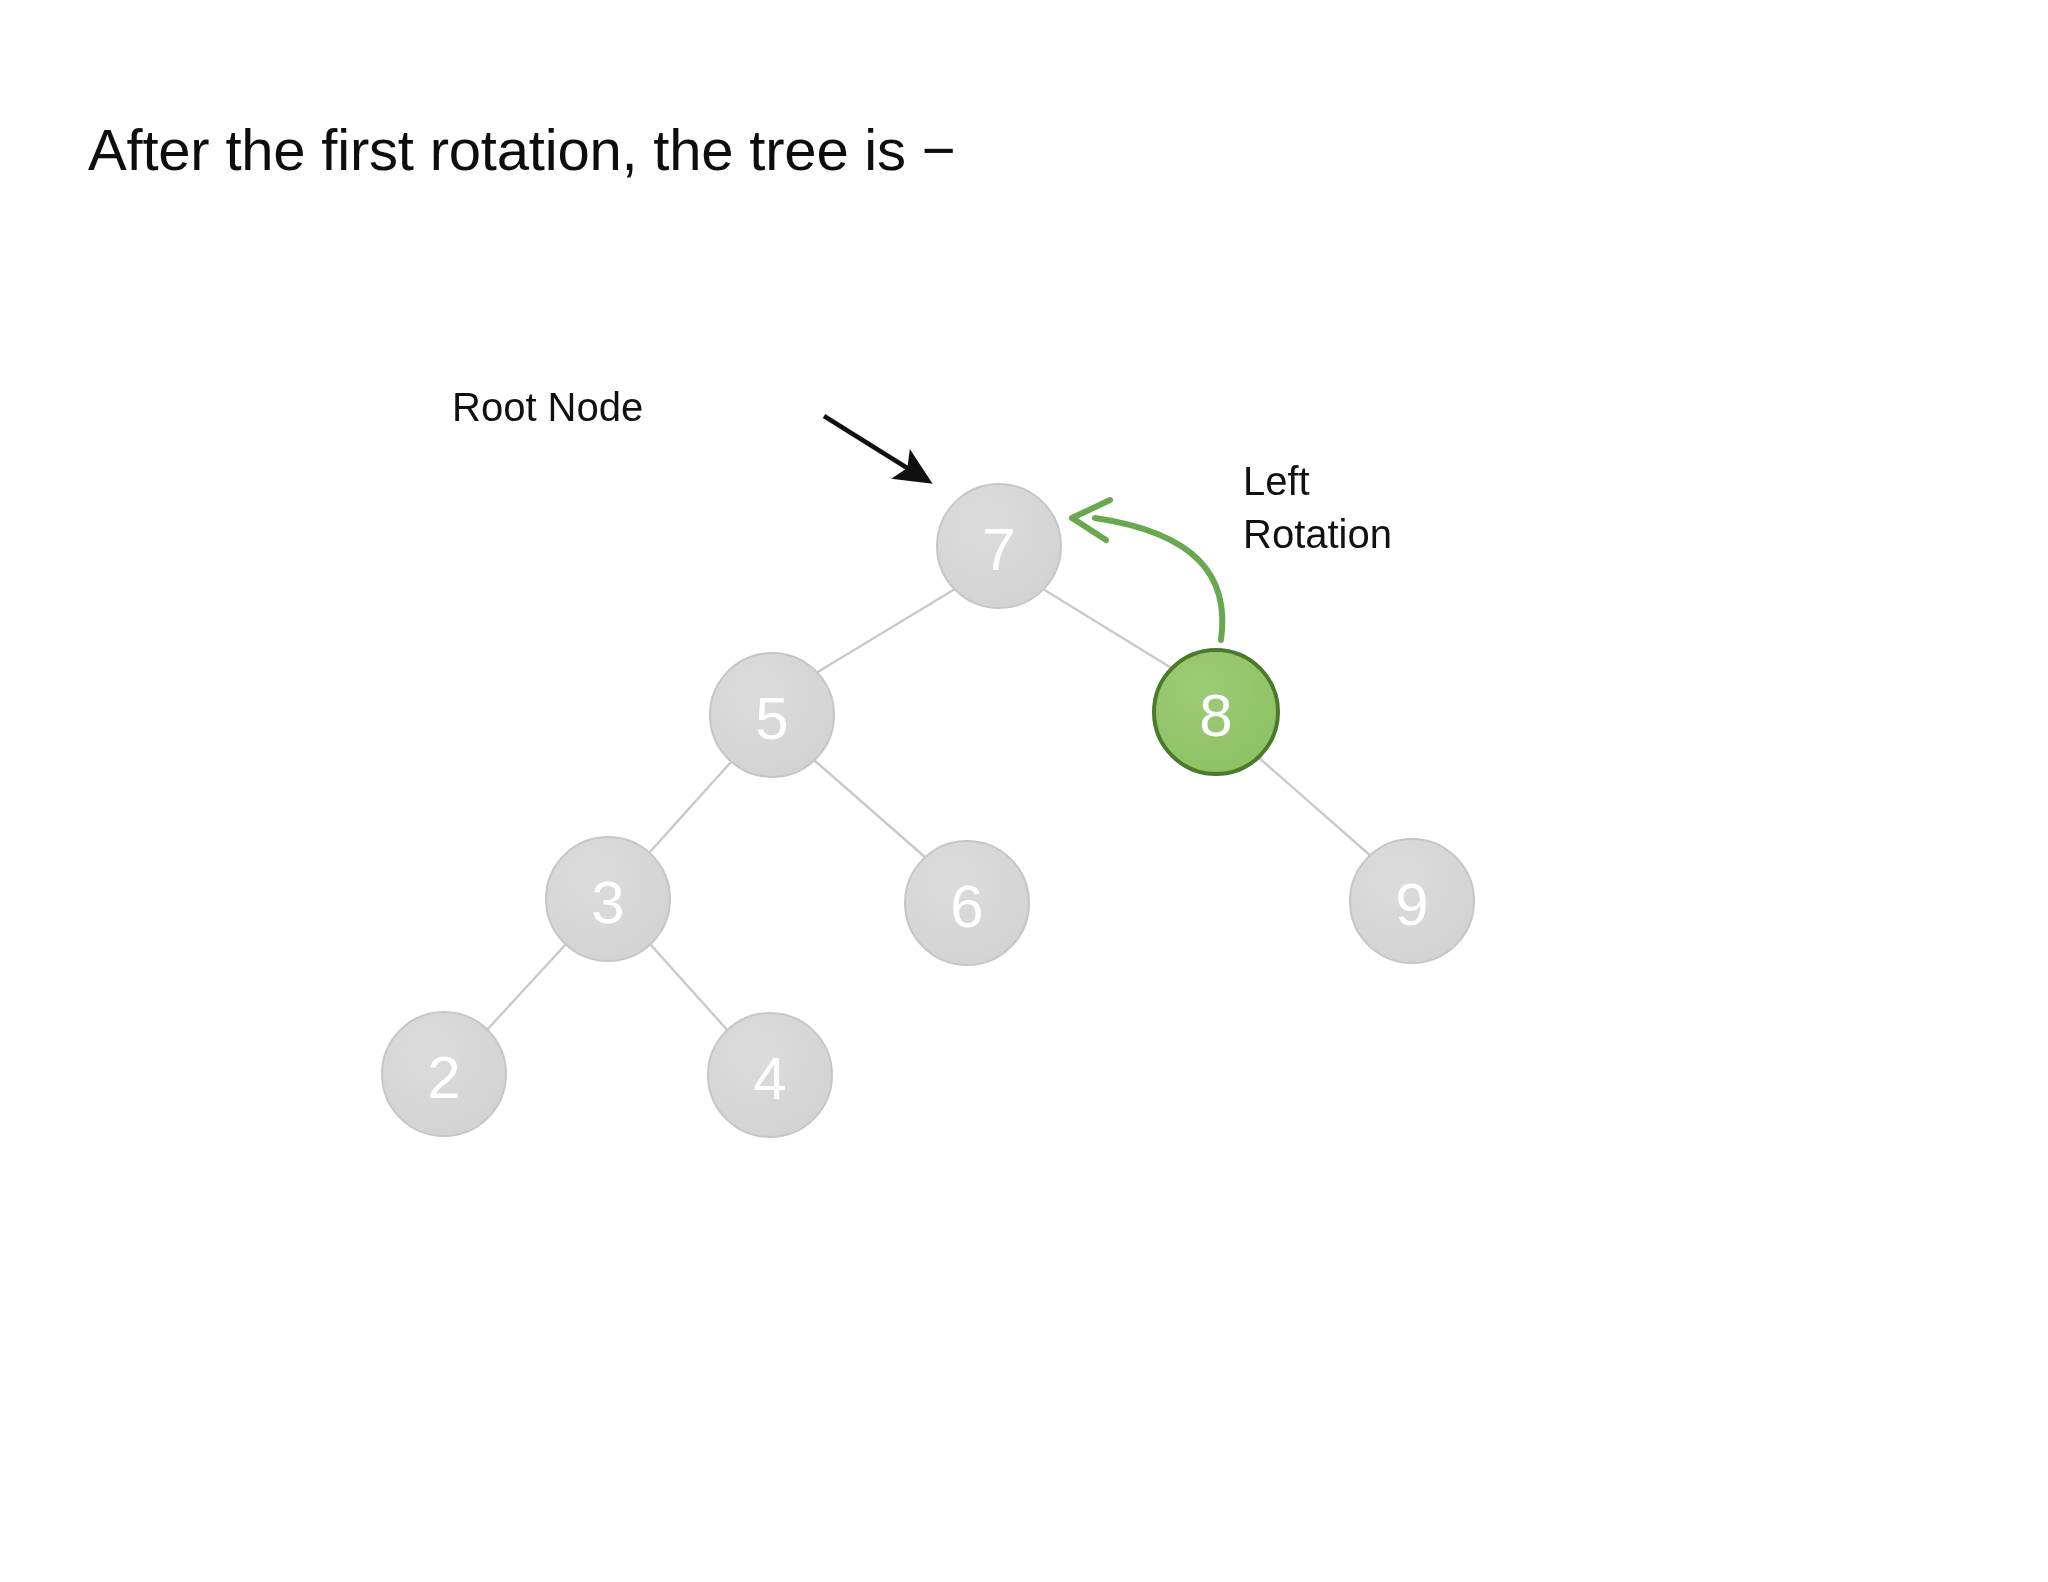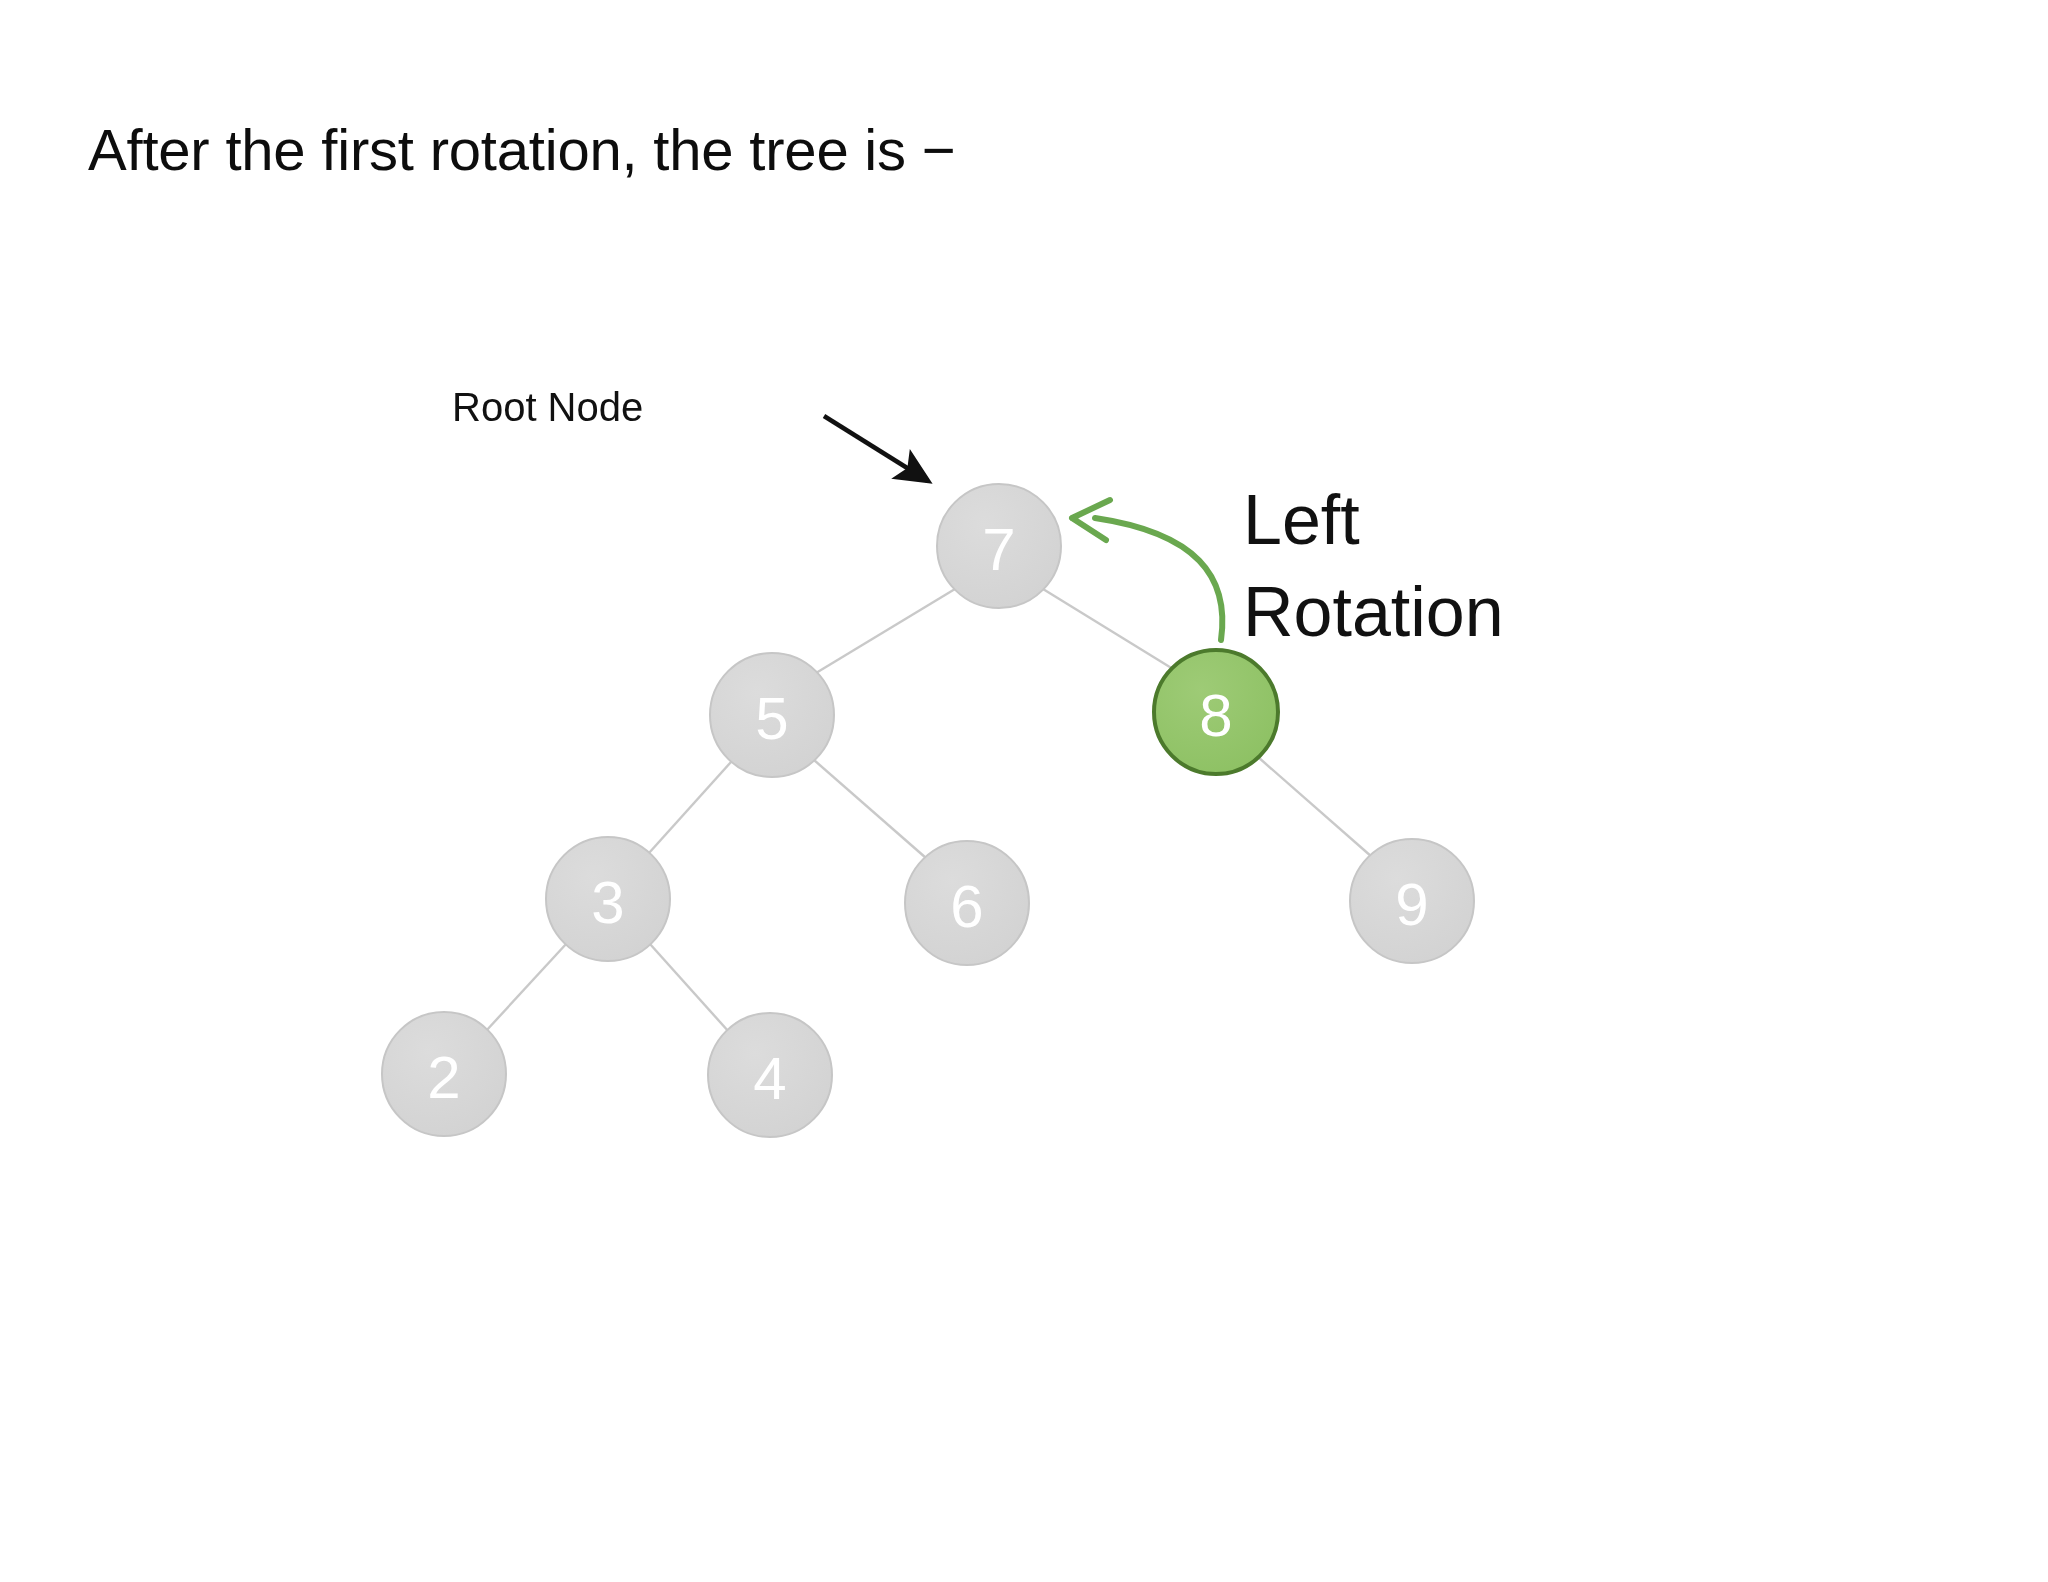--- a/index.html
+++ b/index.html
@@ -47,22 +47,22 @@
   }
   #root-node-label {
     left: 452px;
     top: 386px;
     font-size: 40px;
     line-height: 1.05;
     font-weight: 400;
   }
   #left-rotation-label {
     left: 1243px;
-    top: 474px;
-    font-size: 70px;
+    top: 455px;
+    font-size: 40px;
     line-height: 1.32;
     font-weight: 400;
   }
   svg#tree-svg {
     position: absolute;
     left: 0;
     top: 0;
     width: 2048px;
     height: 1582px;
     overflow: visible;

